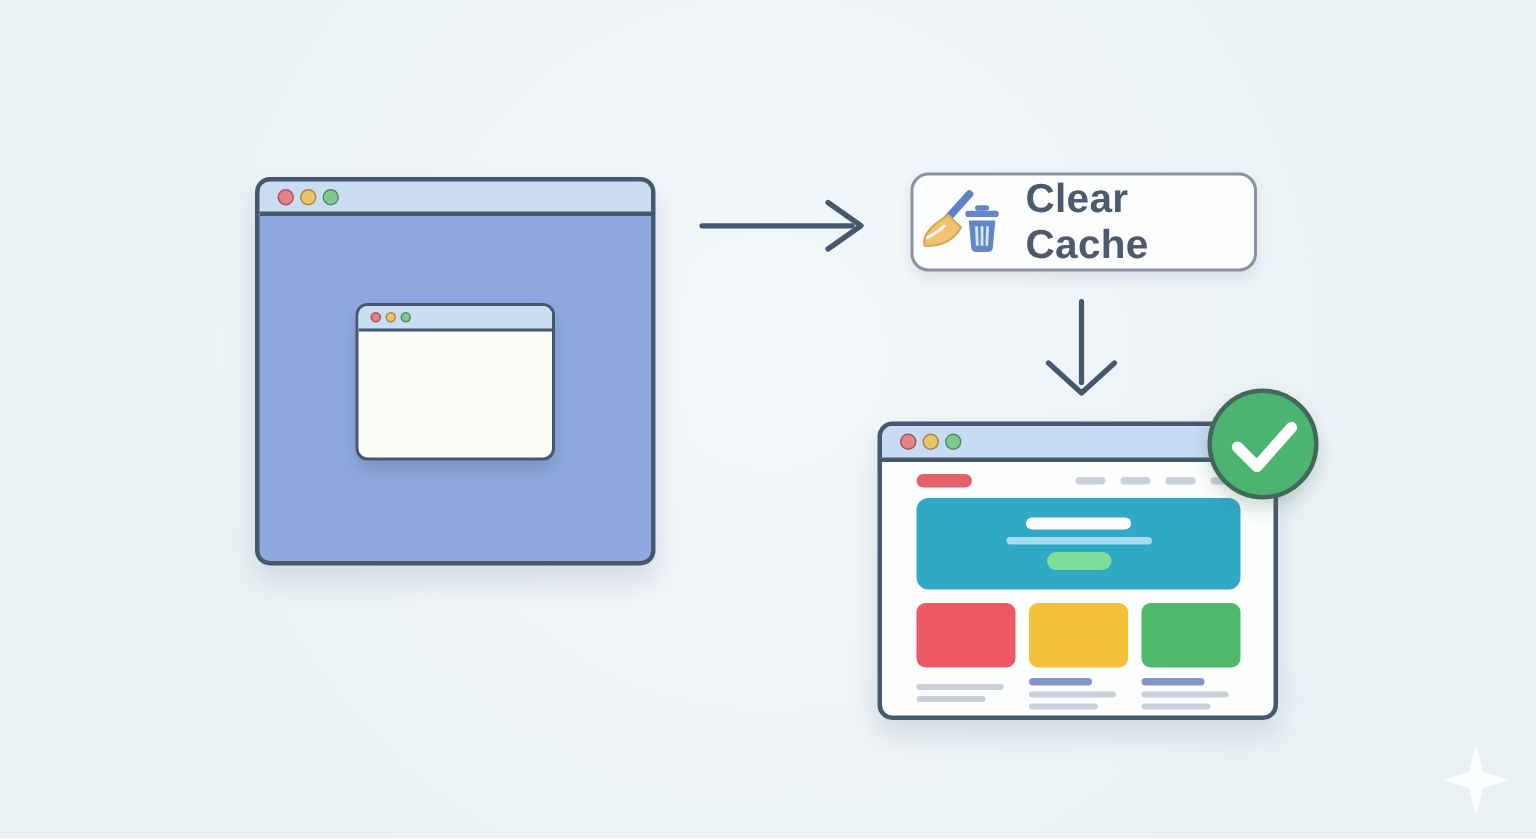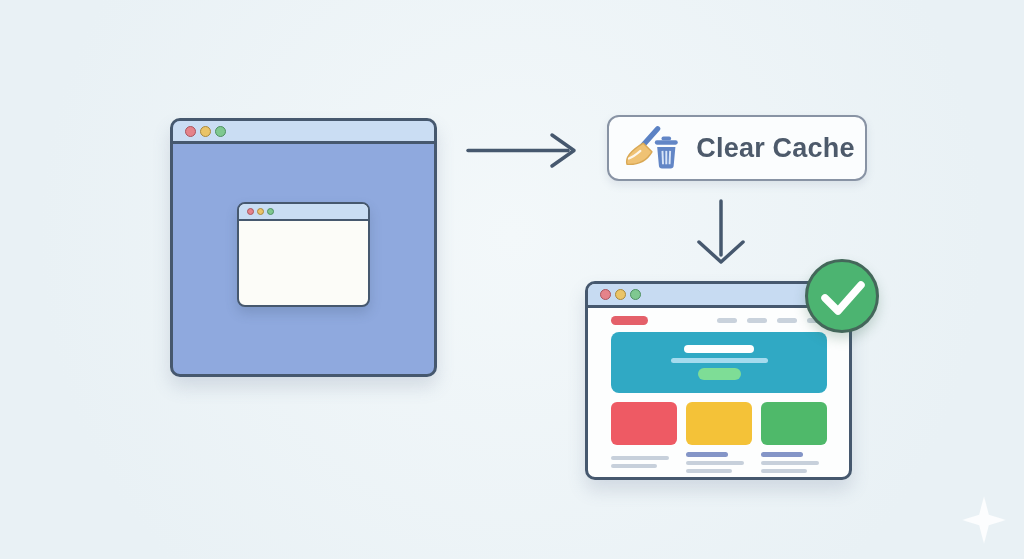--- a/index.html
+++ b/index.html
@@ -54,21 +54,21 @@
   .arrow svg line, .arrow svg polyline {
     stroke: var(--c-arrow, #46586E);
     stroke-width: 3.5; fill: none;
     stroke-linecap: round; stroke-linejoin: round;
   }
   .arrow-right { left: 464px; top: 131px; }
   .arrow-down  { left: 692px; top: 197px; }
 
   
   .clear-cache-btn {
-    position: absolute; left: 607px; top: 115px; width: 260px; height: 66px;
+    position: absolute; left: 607px; top: 115px; width: 231px; height: 66px;
     background: var(--c-button_bg, #FBFDFE);
     border: 2.5px solid var(--c-button_border, #8893A4);
     border-radius: 12px;
     display: flex; align-items: center; justify-content: center; gap: 15px;
     box-shadow: 0 4px 8px rgba(100, 115, 140, 0.14);
     cursor: pointer;
   }
   .clear-cache-btn .label {
     font-size: 27px; font-weight: bold;
     color: var(--c-button_text, #4D5A6B);

